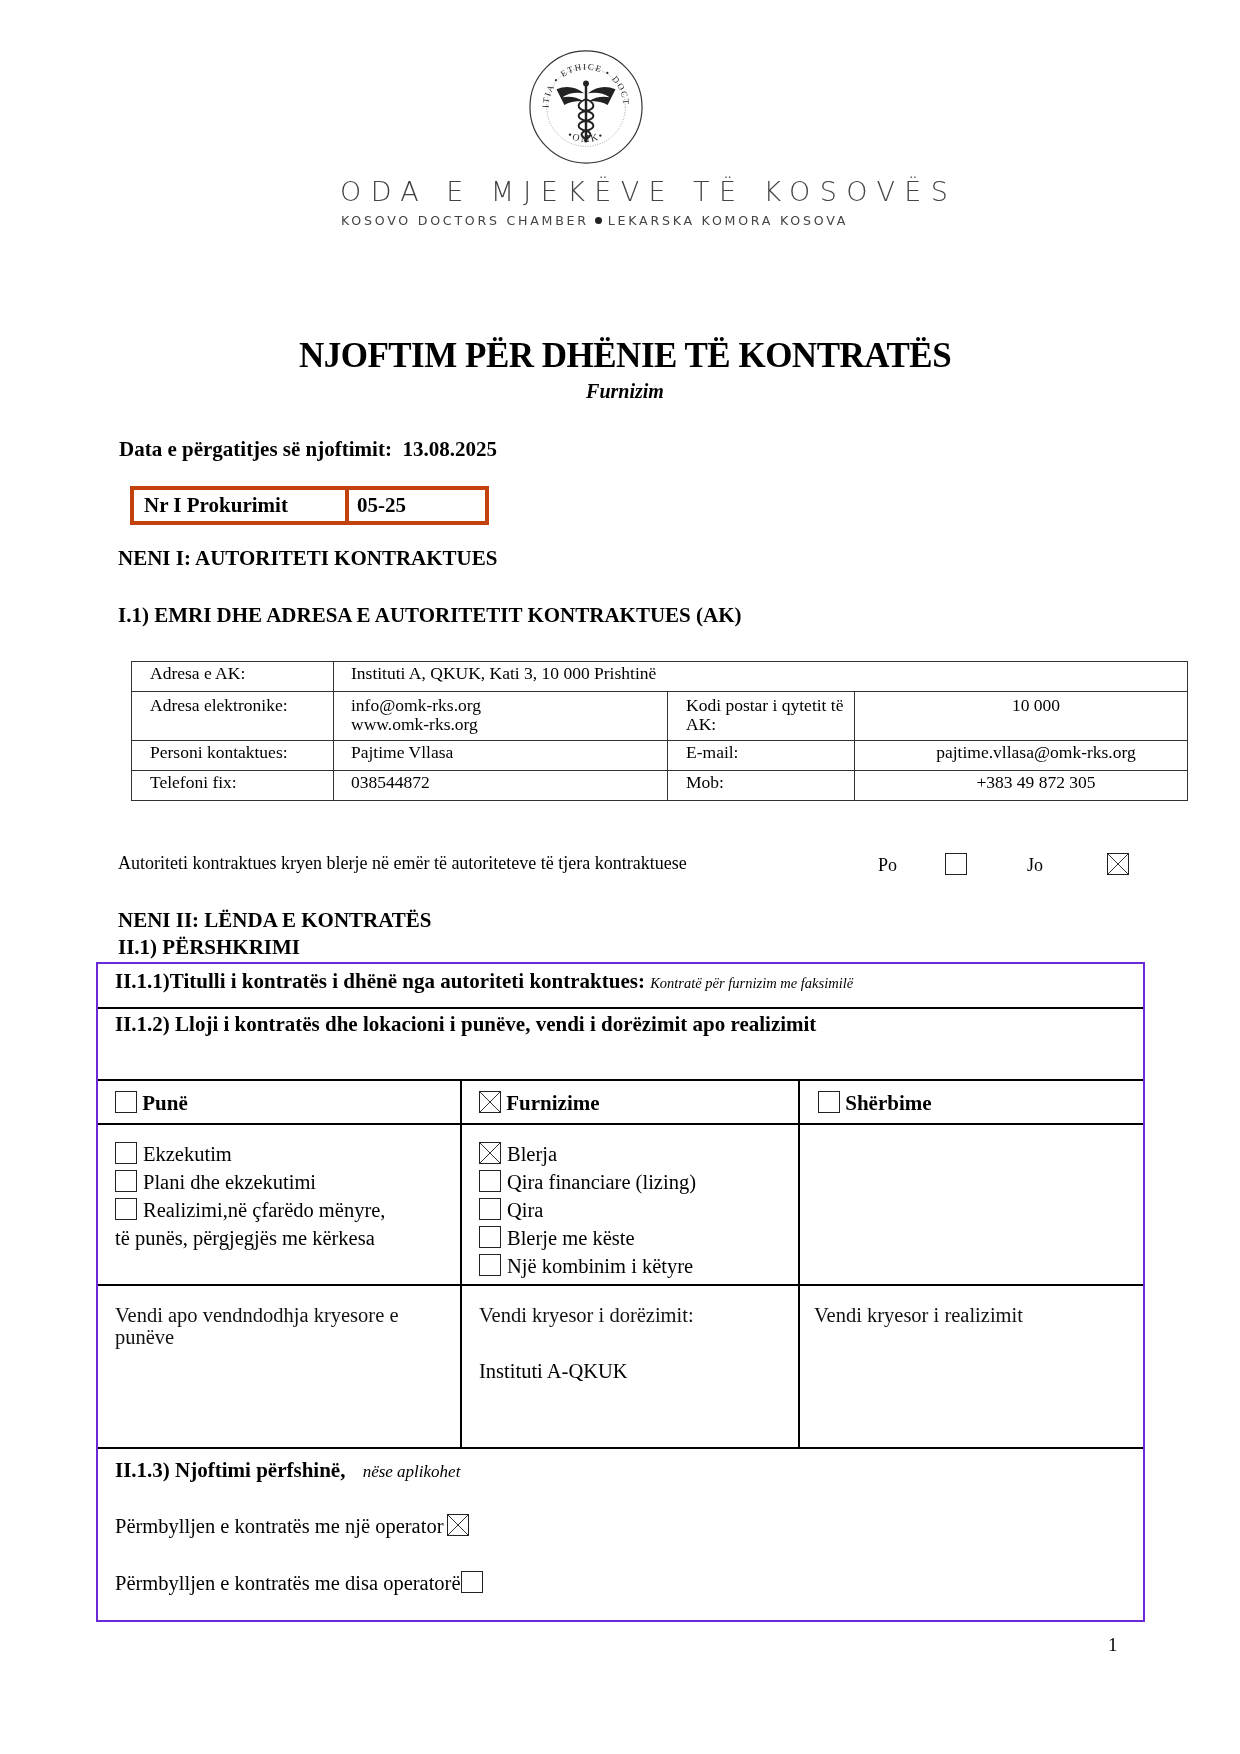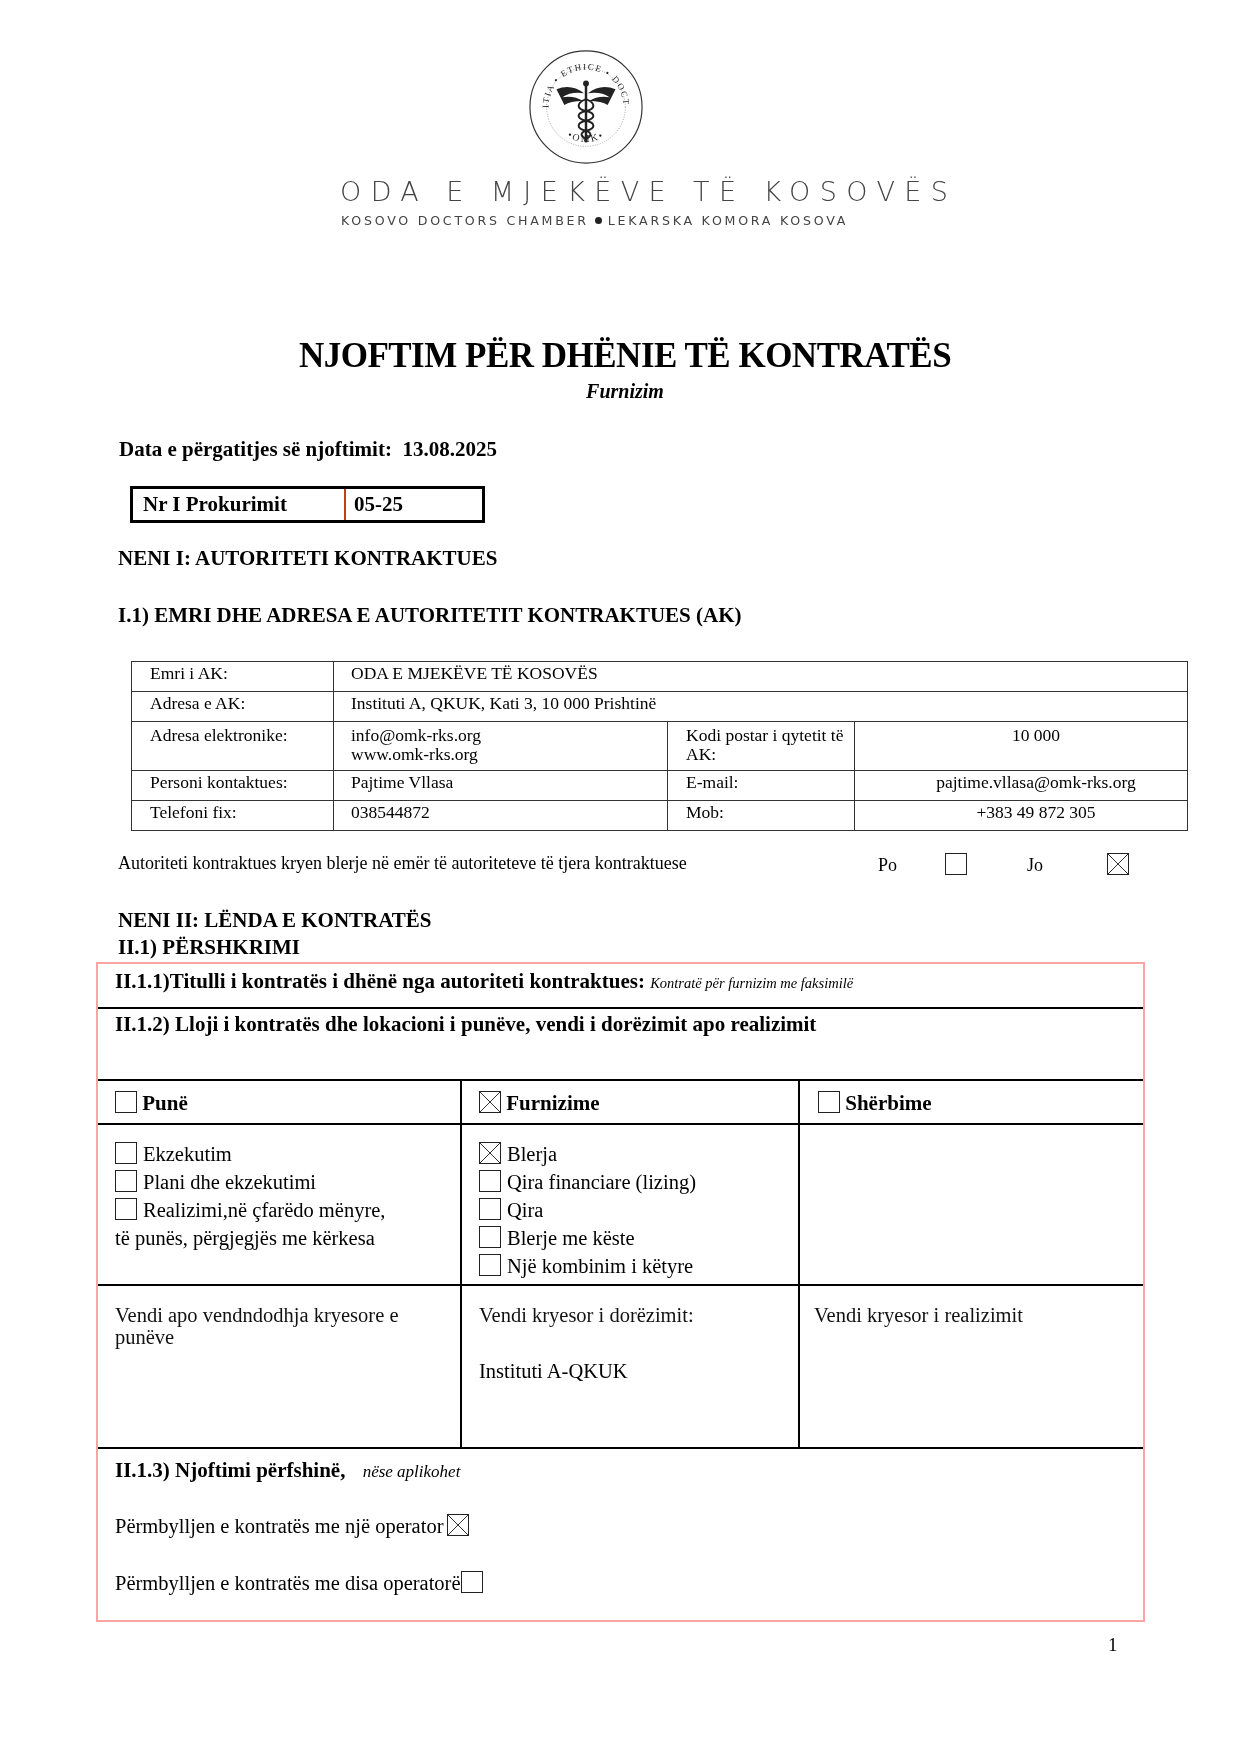--- a/index.html
+++ b/index.html
@@ -17,21 +17,21 @@
                   vertical-align: middle; margin: 0 6px 2px 6px; }
 
   #doc-title { left: 0; width: 1240px; top: 336px; text-align: center; font-size: 35px; font-weight: bold;
                letter-spacing: -0.5px; padding-left: 5px; }
   #doc-subtitle { left: 0; width: 1240px; top: 380px; text-align: center; font-size: 20px; font-weight: bold;
                   font-style: italic; padding-left: 5px; }
 
   #date-line { left: 119px; top: 437px; font-size: 21px; font-weight: bold; white-space: pre; }
 
   #proc-table { left: 130px; top: 486px; border-collapse: collapse; border: 3px solid #000; }
-  #proc-table td { border: 2px solid #c2410c; font-size: 21px; font-weight: bold; height: 31px; padding: 0 8px;
+  #proc-table td { border: 4px solid #c2410c; font-size: 21px; font-weight: bold; height: 31px; padding: 0 8px;
                    vertical-align: middle; }
   #proc-table td.k { width: 193px; padding-left: 10px; }
   #proc-table td.v { width: 120px; }
 
   .h-sec { font-size: 21px; font-weight: bold; white-space: nowrap; }
   #neni1 { left: 118px; top: 546px; }
   #i1 { left: 118px; top: 603px; }
 
   #ak-table { left: 131px; top: 661px; border-collapse: collapse; font-size: 17.5px; }
   #ak-table td { border: 1px solid #333; padding: 0 0 0 18px; vertical-align: top; line-height: 19px; }
@@ -49,21 +49,21 @@
   #jo-label { left: 1027px; top: 855px; font-size: 18px; }
   #jo-box { left: 1081px; top: 853px; }
 
   #neni2 { left: 118px; top: 908px; }
   #ii1 { left: 118px; top: 935px; }
 
   .cb { display: inline-block; width: 22px; height: 22px; border: 1.5px solid #222; box-sizing: border-box;
         position: relative; vertical-align: -3px; background: #fff; }
   .cb svg { position: absolute; left: 0; top: 0; width: 100%; height: 100%; }
 
-  #main-box { left: 96px; top: 962px; width: 1049px; height: 660px; border: 2px solid #fca5a5; box-sizing: border-box; }
+  #main-box { left: 96px; top: 962px; width: 1049px; height: 660px; border: 2px solid #6d28d9; box-sizing: border-box; }
   .hline { position: absolute; left: 0; right: 0; height: 0; border-top: 2px solid #000; }
   .vline { position: absolute; width: 0; border-left: 2px solid #000; }
 
   .cell-text { position: absolute; font-family: "Liberation Serif", "DejaVu Serif", serif; }
   .bold { font-weight: bold; }
 
   #ii11 { left: 17px; top: 5px; font-size: 21px; white-space: nowrap; }
   #ii11 .val { font-size: 14.5px; font-weight: normal; font-style: italic; }
   #ii12 { left: 17px; top: 48px; font-size: 21px; white-space: nowrap; }
   #ii12-note { left: 17px; top: 75px; width: 1000px; font-size: 15.5px; font-style: italic; line-height: 22px; color: #222; }
@@ -136,24 +136,20 @@
     <td class="v">05-25</td>
   </tr>
 </tbody>
   </table>
 
 <div id="neni1" class="abs h-sec">NENI I: AUTORITETI KONTRAKTUES</div>
 <div id="i1" class="abs h-sec">I.1) EMRI DHE ADRESA E AUTORITETIT KONTRAKTUES (AK)</div>
 
 <table id="ak-table" class="abs">
   <tbody>
-      <tr class="r1">
-    <td class="c1">Emri i AK:</td>
-    <td colspan="3" style="padding-left:17px">ODA E MJEKËVE TË KOSOVËS</td>
-  </tr>
   <tr class="r1">
     <td class="c1">Adresa e AK:</td>
     <td colspan="3" style="padding-left:17px">Instituti A, QKUK, Kati 3, 10 000 Prishtinë</td>
   </tr>
   <tr class="r3">
     <td class="c1">Adresa elektronike:</td>
     <td class="c2">
       <div>info@omk-rks.org</div>
       <div class="ul">www.omk-rks.org</div>
     </td>

